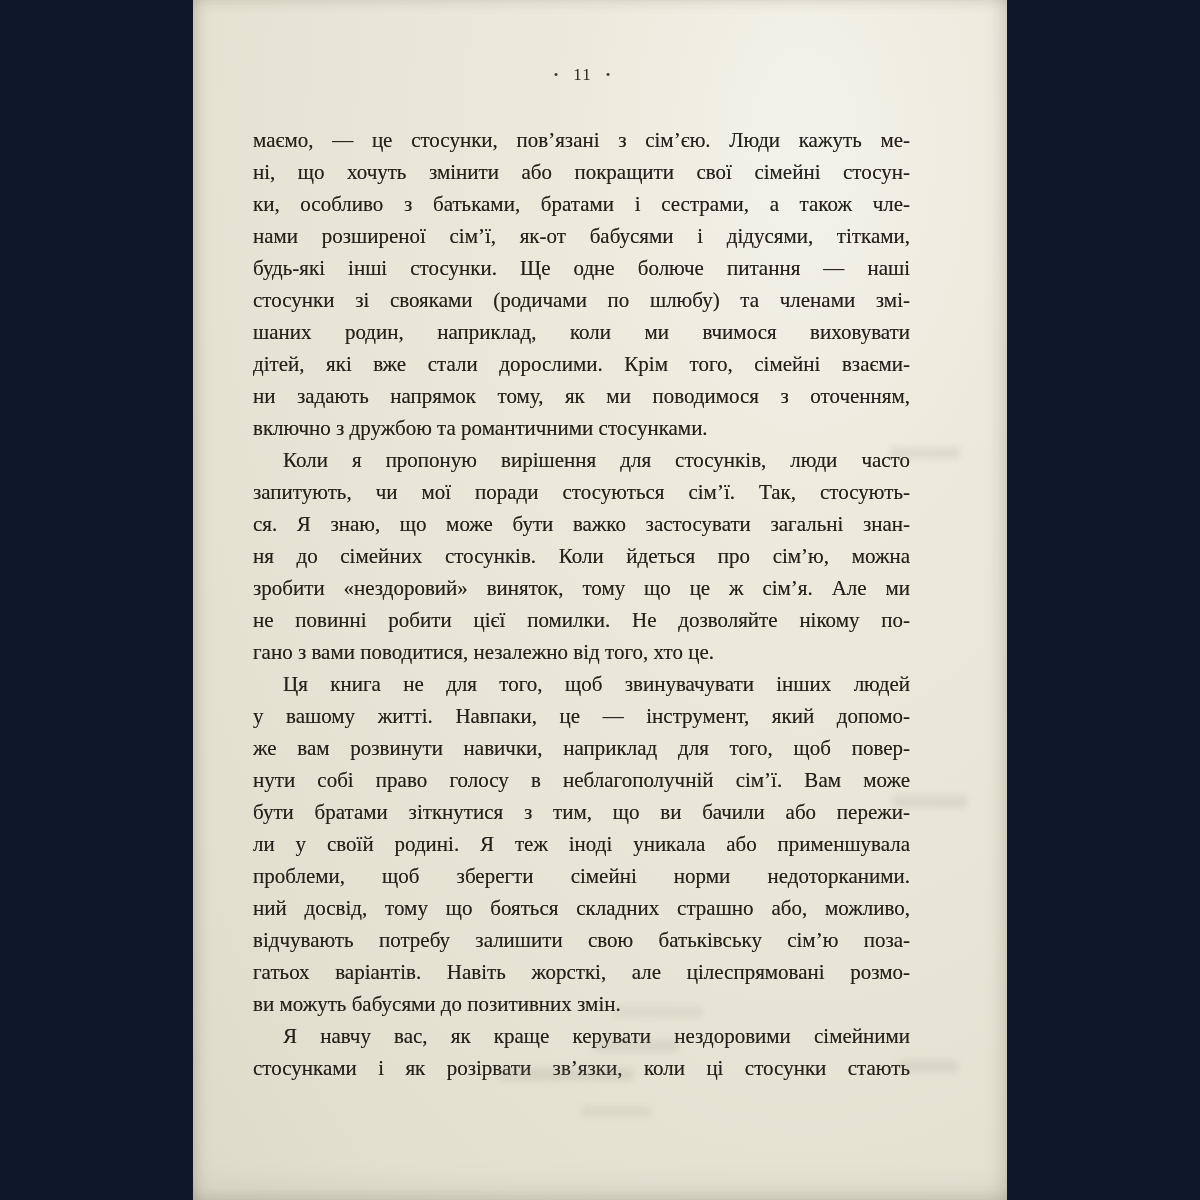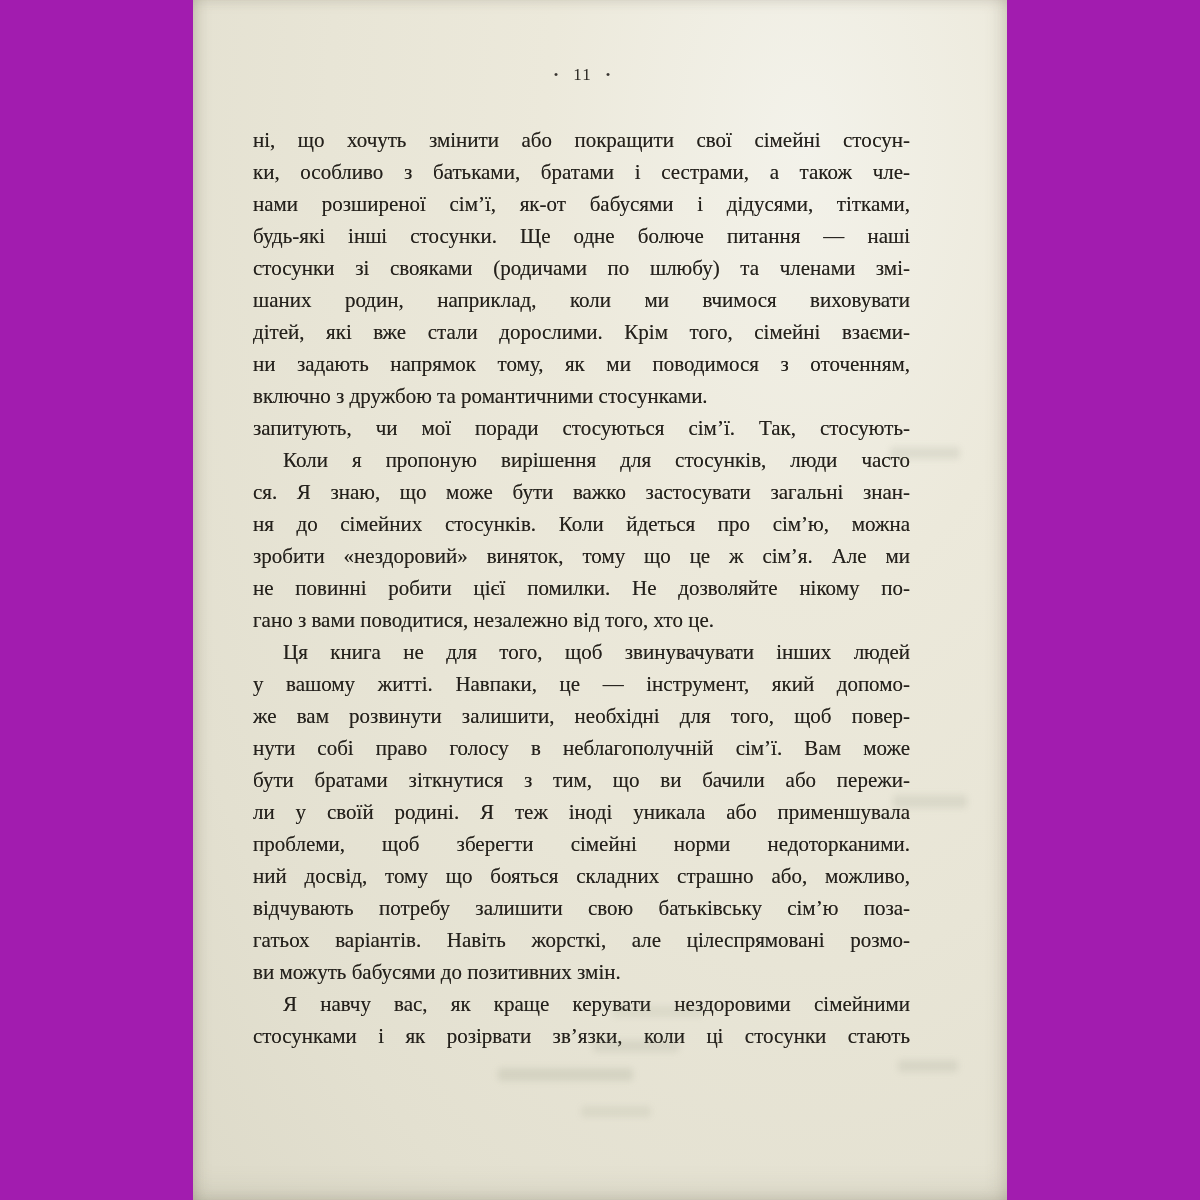--- a/index.html
+++ b/index.html
@@ -8,21 +8,21 @@
     width: 1200px;
     height: 1200px;
     background: #ffffff;
     overflow: hidden;
     font-family: "Liberation Serif", "DejaVu Serif", serif;
   }
   .photo {
     position: relative;
     width: 1200px;
     height: 1200px;
-    background: #a21caf;
+    background: #0f172a;
   }
   .paper {
     position: absolute;
     left: 193px;
     top: 0;
     width: 814px;
     height: 1200px;
     background: radial-gradient(ellipse at 75% 12%,
       #f3f2ea 0%, #ece9db 30%, #e8e5d6 55%, #e3e0d0 80%, #dddac9 100%);
     box-shadow:
@@ -92,39 +92,40 @@
 <body>
 
 <div class="photo">
   <div class="paper">
 
     <div class="page-header">
       <span class="dot">•</span><span class="num">11</span><span class="dot">•</span>
     </div>
 
     <div class="page-body">
+        <div class="line">маємо, — це стосунки, пов’язані з сім’єю. Люди кажуть ме-</div>
         <div class="line">ні, що хочуть змінити або покращити свої сімейні стосун-</div>
         <div class="line">ки, особливо з батьками, братами і сестрами, а також чле-</div>
         <div class="line">нами розширеної сім’ї, як-от бабусями і дідусями, тітками,</div>
         <div class="line">будь-які інші стосунки. Ще одне болюче питання — наші</div>
         <div class="line">стосунки зі свояками (родичами по шлюбу) та членами змі-</div>
         <div class="line">шаних родин, наприклад, коли ми вчимося виховувати</div>
         <div class="line">дітей, які вже стали дорослими. Крім того, сімейні взаєми-</div>
         <div class="line">ни задають напрямок тому, як ми поводимося з оточенням,</div>
         <div class="line last">включно з дружбою та романтичними стосунками.</div>
+        <div class="line indent">Коли я пропоную вирішення для стосунків, люди часто</div>
         <div class="line">запитують, чи мої поради стосуються сім’ї. Так, стосують-</div>
-        <div class="line indent">Коли я пропоную вирішення для стосунків, люди часто</div>
         <div class="line">ся. Я знаю, що може бути важко застосувати загальні знан-</div>
         <div class="line">ня до сімейних стосунків. Коли йдеться про сім’ю, можна</div>
         <div class="line">зробити «нездоровий» виняток, тому що це ж сім’я. Але ми</div>
         <div class="line">не повинні робити цієї помилки. Не дозволяйте нікому по-</div>
         <div class="line last">гано з вами поводитися, незалежно від того, хто це.</div>
         <div class="line indent">Ця книга не для того, щоб звинувачувати інших людей</div>
         <div class="line">у вашому житті. Навпаки, це — інструмент, який допомо-</div>
-        <div class="line">же вам розвинути залишити, необхідні для того, щоб повер-</div>
+        <div class="line">же вам розвинути навички, наприклад для того, щоб повер-</div>
         <div class="line">нути собі право голосу в неблагополучній сім’ї. Вам може</div>
         <div class="line">бути братами зіткнутися з тим, що ви бачили або пережи-</div>
         <div class="line">ли у своїй родині. Я теж іноді уникала або применшувала</div>
         <div class="line">проблеми, щоб зберегти сімейні норми недоторканими.</div>
         <div class="line">ний досвід, тому що бояться складних страшно або, можливо,</div>
         <div class="line">відчувають потребу залишити свою батьківську сім’ю поза-</div>
         <div class="line">гатьох варіантів. Навіть жорсткі, але цілеспрямовані розмо-</div>
         <div class="line last">ви можуть бабусями до позитивних змін.</div>
         <div class="line indent">Я навчу вас, як краще керувати нездоровими сімейними</div>
         <div class="line">стосунками і як розірвати зв’язки, коли ці стосунки стають</div>

